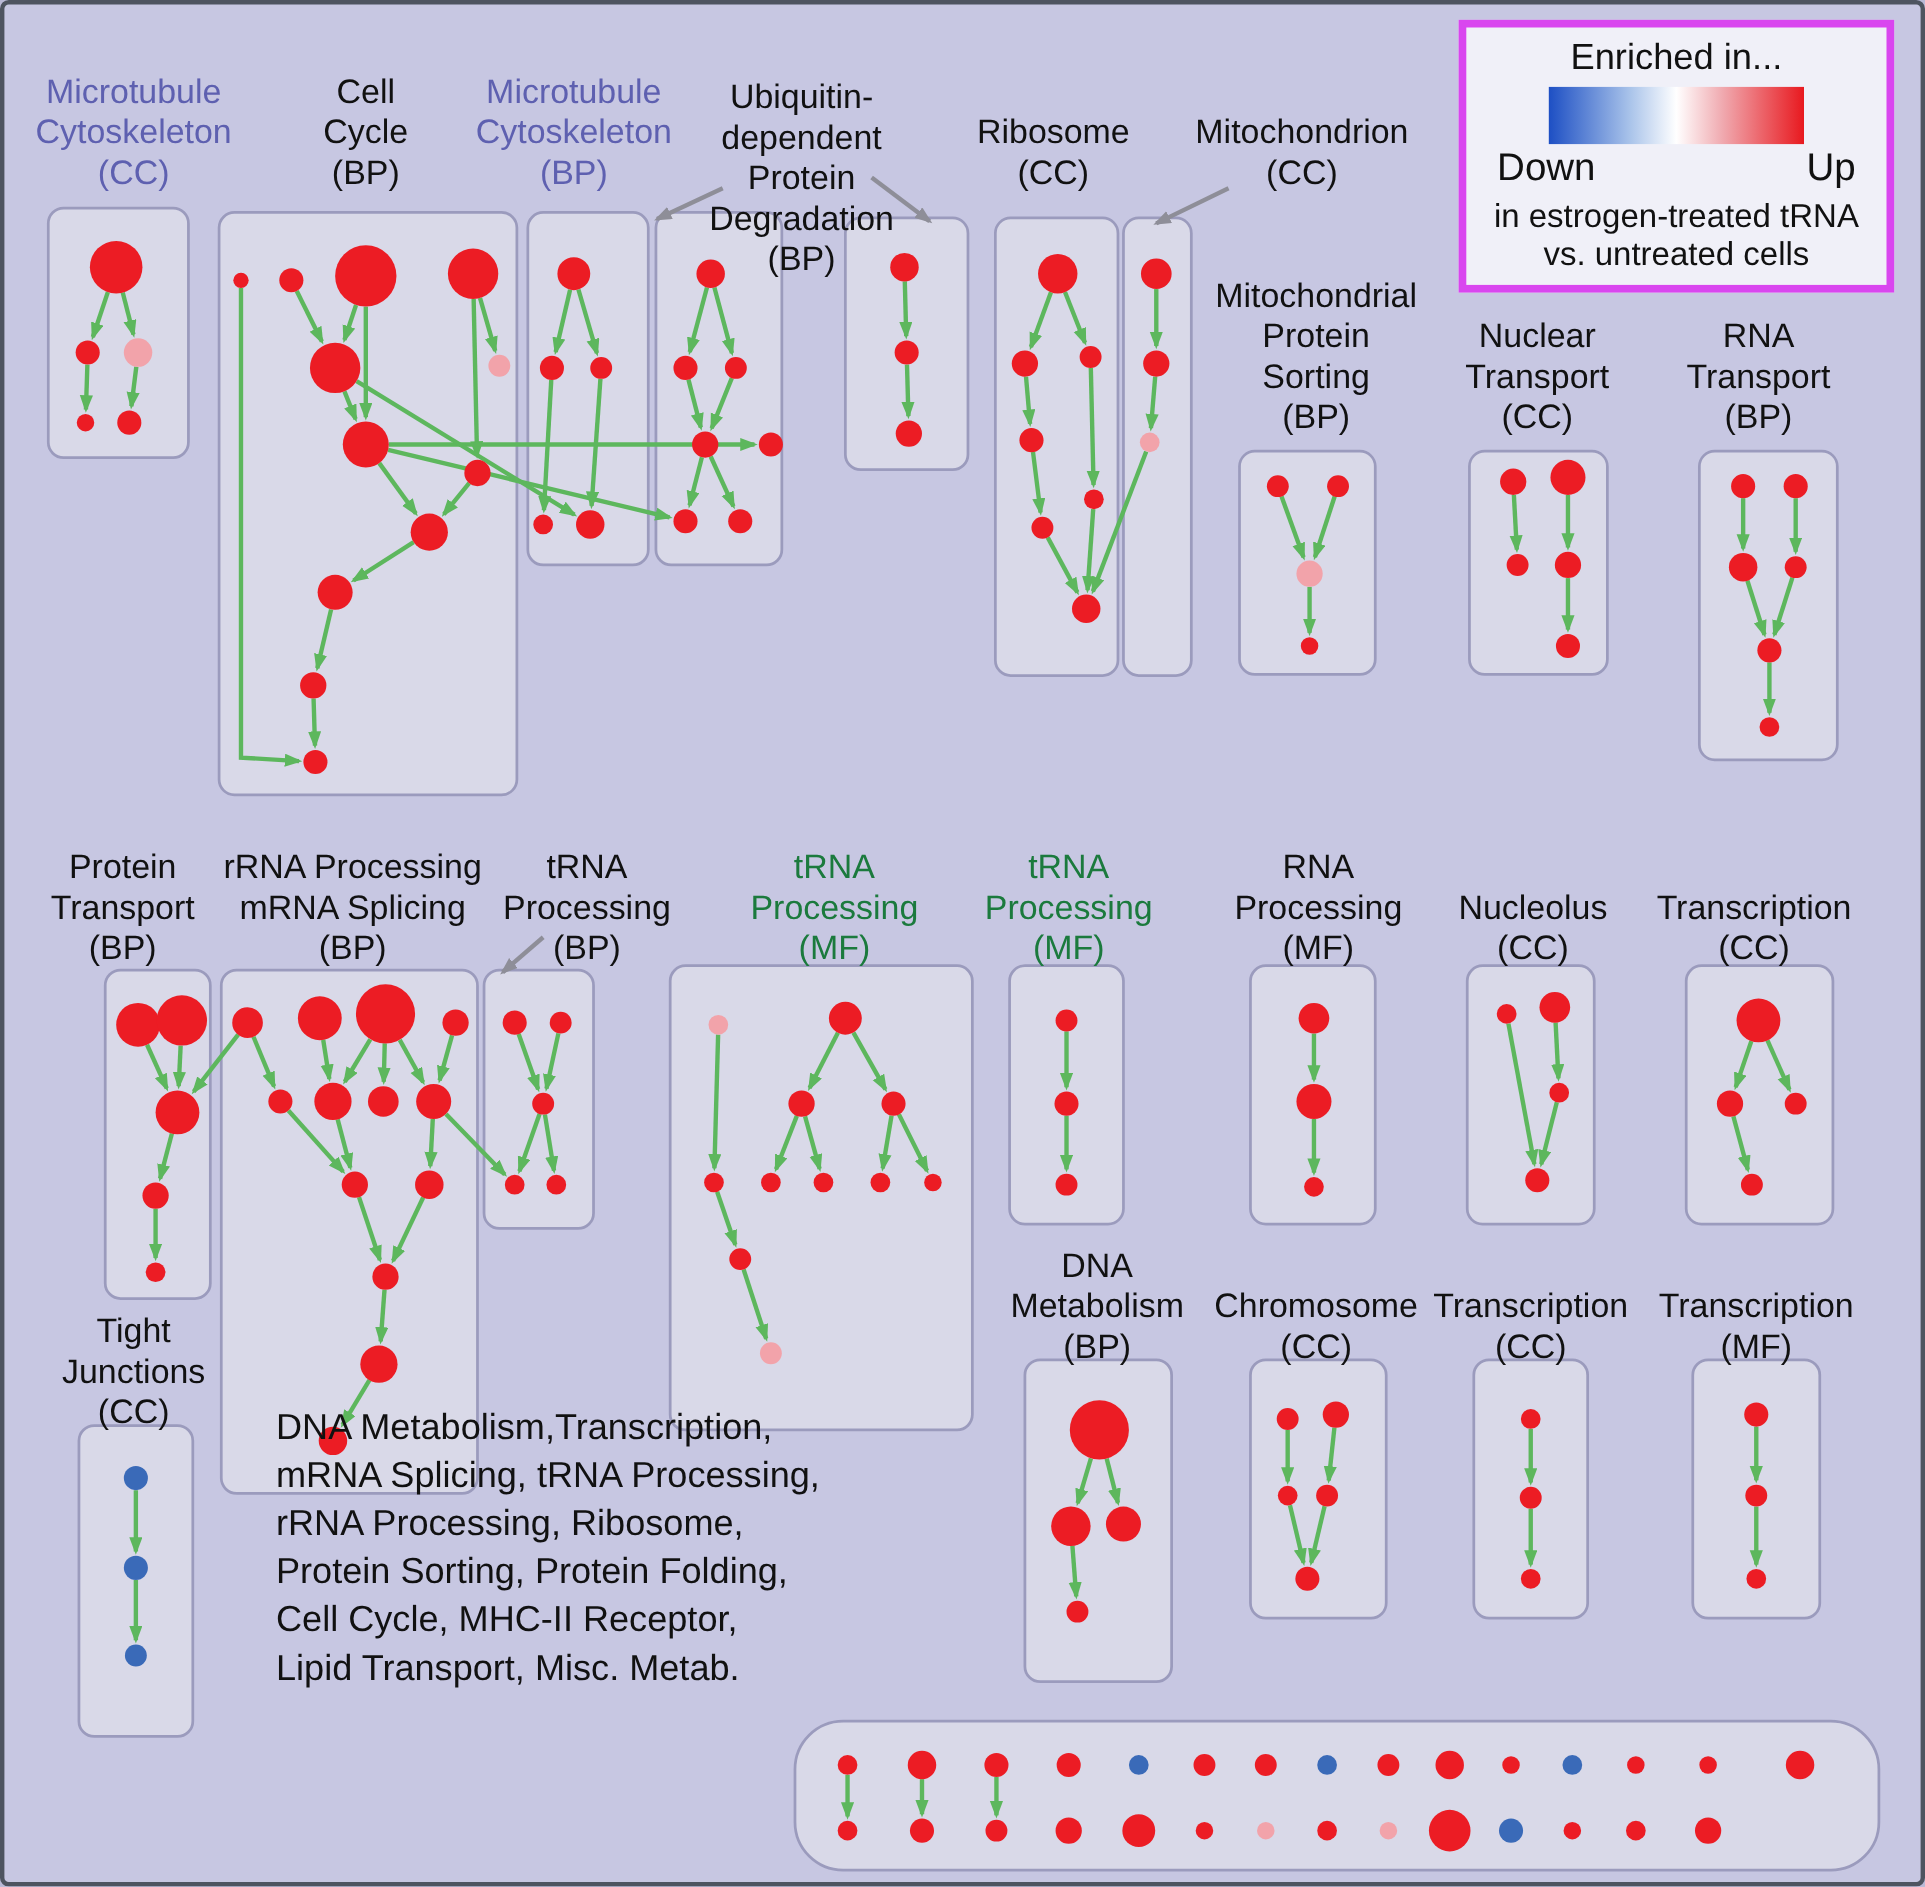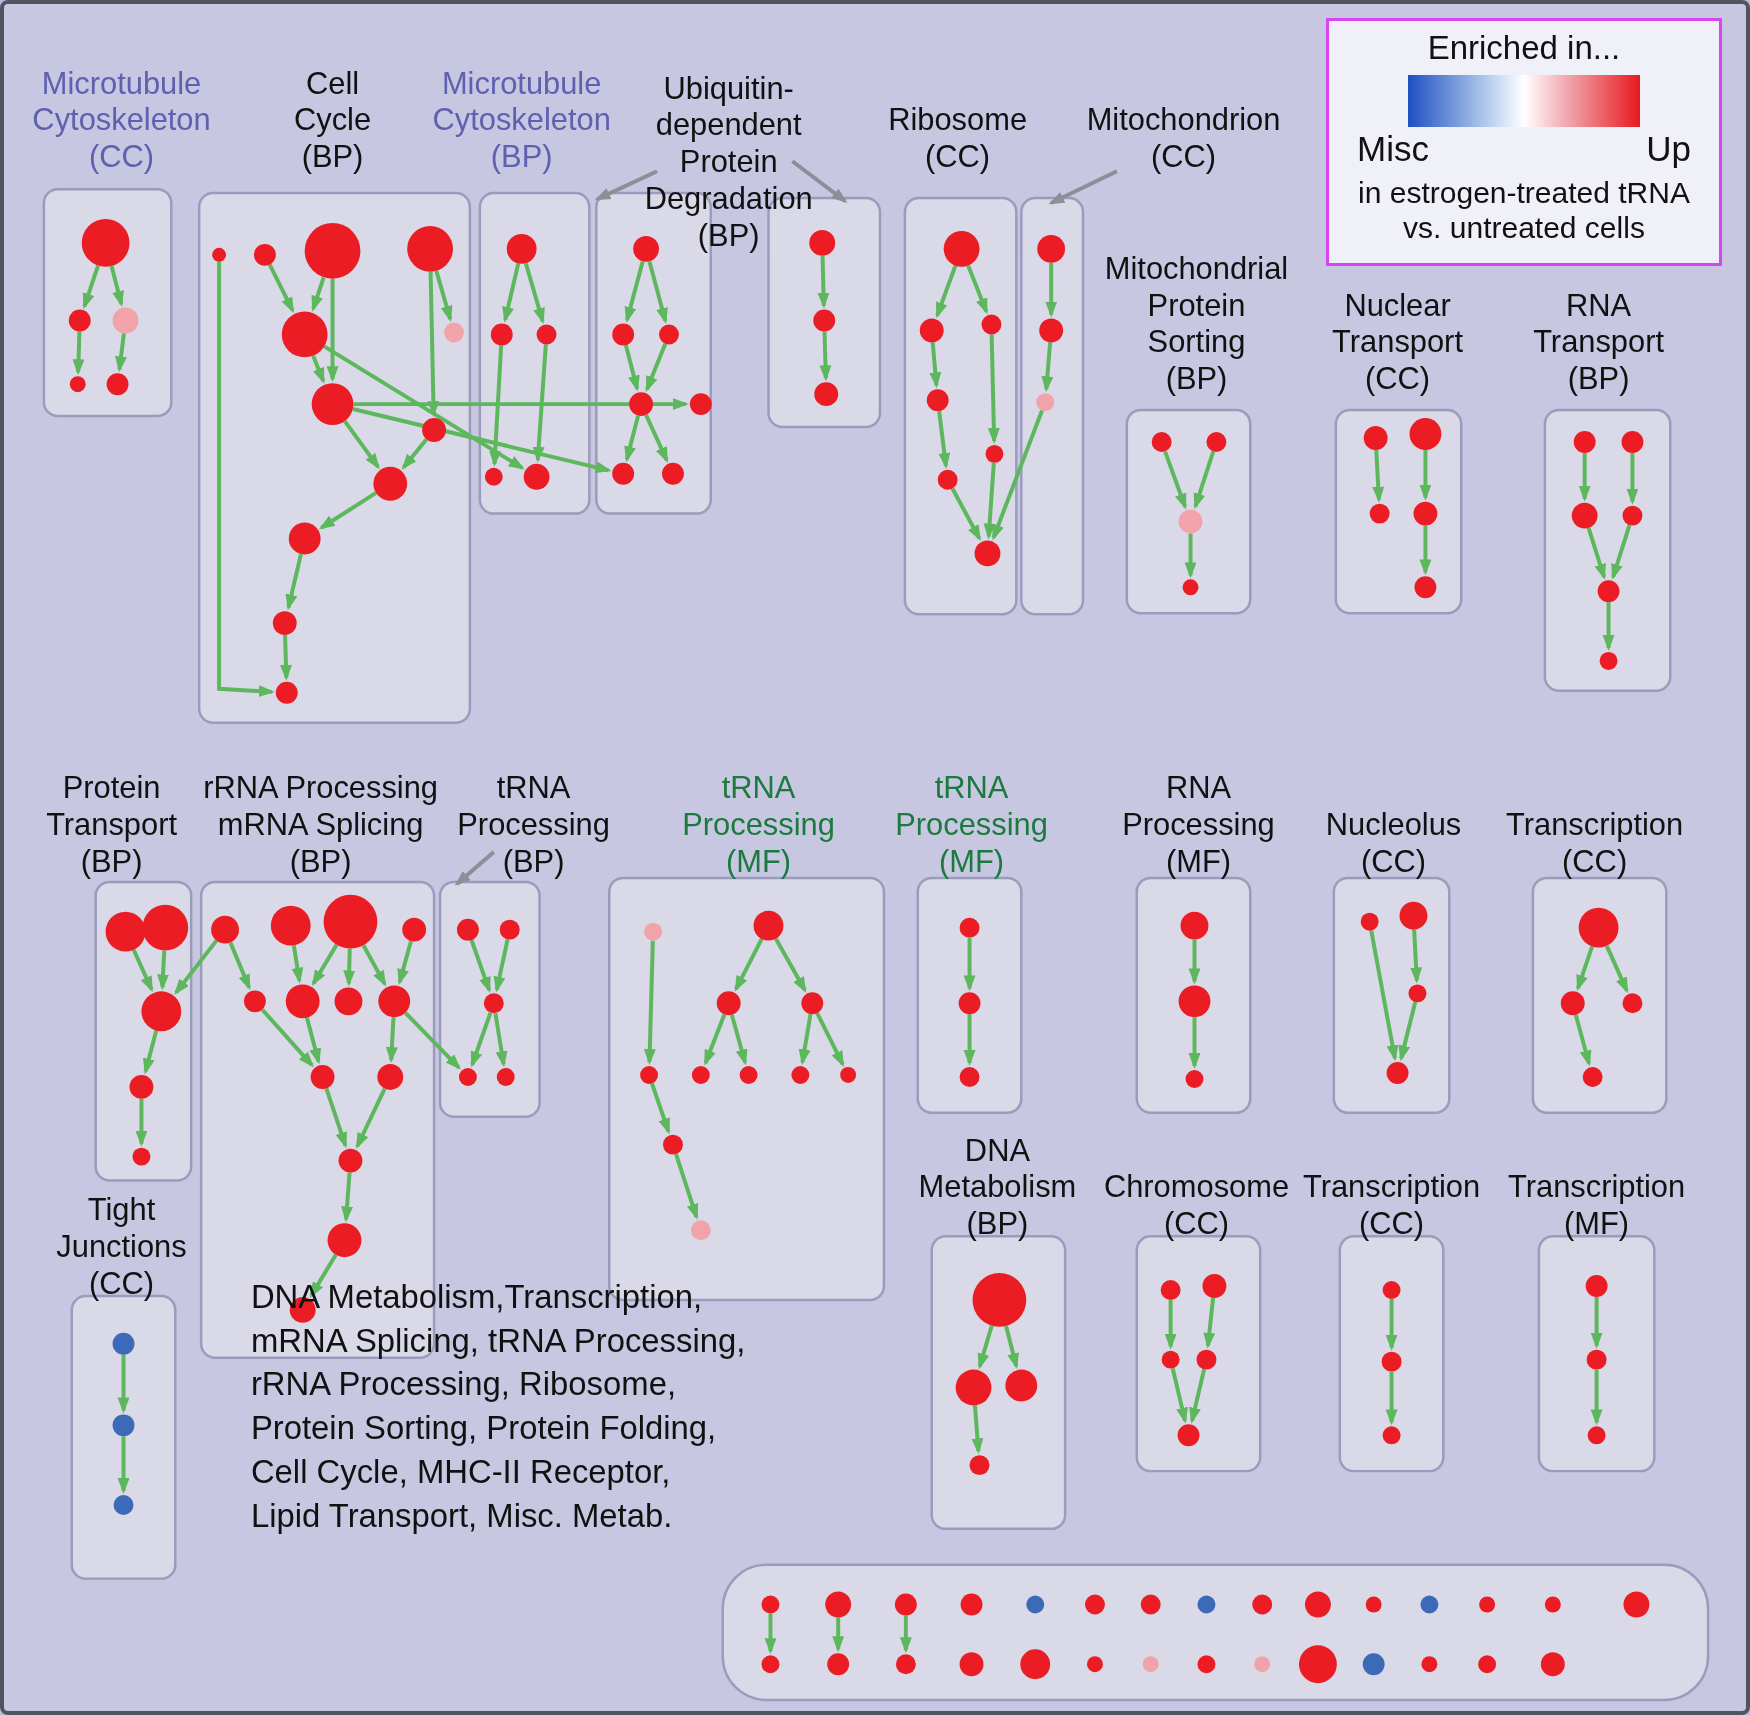--- a/index.html
+++ b/index.html
@@ -10,21 +10,21 @@
     border:4px solid #4e5460;
     border-radius:8px;
     box-sizing:border-box;
     overflow:hidden;
     font-family:"Liberation Sans","DejaVu Sans",sans-serif;
   }
   #network-svg{position:absolute;left:0;top:0;width:100%;height:100%;}
   svg text{font-family:"Liberation Sans","DejaVu Sans",sans-serif;}
   .legend{
     position:absolute;left:1322px;top:14px;width:396px;height:248px;
-    background:#f0f0f8;border:3px solid #d946ef;box-sizing:border-box;
+    background:#f0f0f8;border:7px solid #d946ef;box-sizing:border-box;
     text-align:center;color:#111;
   }
   .legend-title{font-size:33px;margin-top:8px;}
   .legend-gradient{width:232px;height:52px;margin:8px auto 2px;}
   .legend-du{display:flex;justify-content:space-between;padding:0 28px;font-size:35px;margin:2px 0 6px;}
   .legend-sub{font-size:30px;line-height:35px;}
 </style>
 </head>
 <body>
 
@@ -350,19 +350,19 @@
       <line x1="656" y1="168" x2="596" y2="196" stroke="#8e8e98" stroke-width="4" marker-end="url(#ah-gray)"></line>
       <line x1="792" y1="158" x2="845" y2="198" stroke="#8e8e98" stroke-width="4" marker-end="url(#ah-gray)"></line>
       <line x1="1118" y1="168" x2="1052" y2="200" stroke="#8e8e98" stroke-width="4" marker-end="url(#ah-gray)"></line>
       <line x1="492" y1="852" x2="455" y2="884" stroke="#8e8e98" stroke-width="4" marker-end="url(#ah-gray)"></line>
     </svg>
 
   <div class="legend">
     <div class="legend-title">Enriched in...</div>
     <div class="legend-gradient" id="legend-gradient" style="background: linear-gradient(90deg, rgb(29, 79, 196) 0%, rgb(170, 196, 234) 32%, rgb(255, 255, 255) 50%, rgb(240, 170, 176) 68%, rgb(232, 25, 31) 100%);"></div>
     <div class="legend-du">
-      <span>Misc</span>
+      <span>Down</span>
       <span>Up</span>
     </div>
     <div class="legend-sub">in estrogen-treated tRNA</div>
     <div class="legend-sub">vs. untreated cells</div>
   </div>
 </div>
 
 </body></html>

